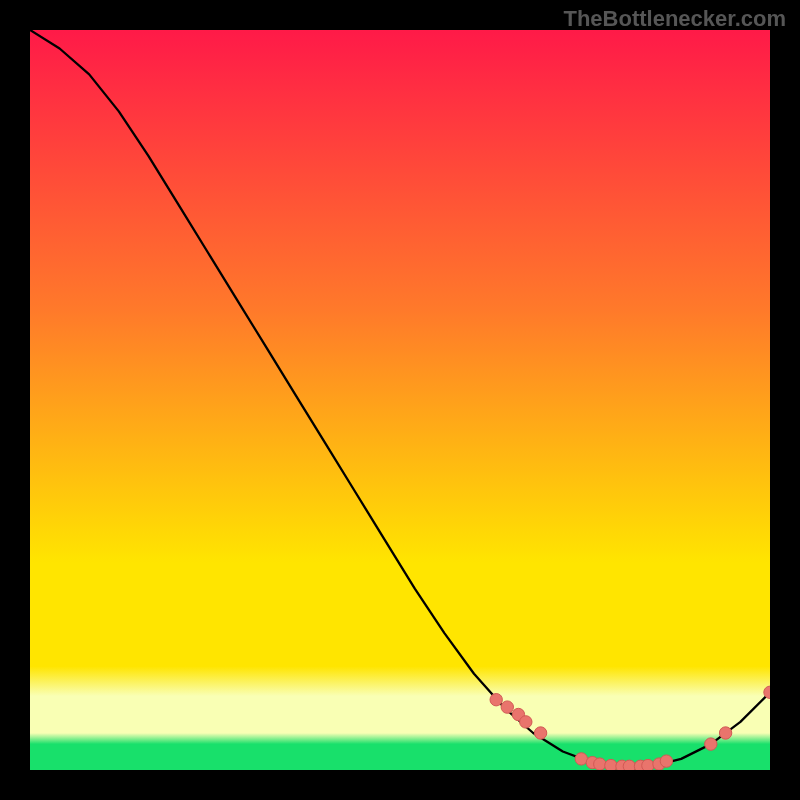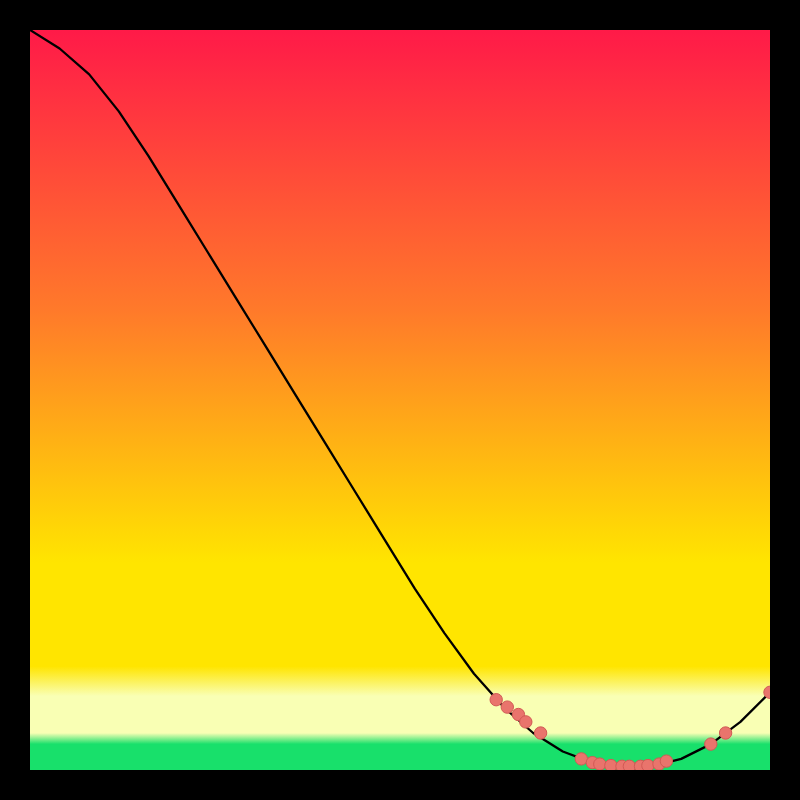--- a/index.html
+++ b/index.html
@@ -45,20 +45,21 @@
     top: 0;
     width: 100%;
     height: 100%;
     pointer-events: none;
   }
 </style>
 </head>
 <body>
 
 <div class="frame">
+  <div class="watermark">TheBottlenecker.com</div>
   <div class="plot">
     <svg class="bg" viewBox="0 0 740 740" preserveAspectRatio="none">
       <defs>
         <linearGradient id="grad" x1="0" y1="0" x2="0" y2="1">
           <stop id="g-top" offset="0%" stop-color="#ff1a48"></stop>
           <stop id="g-m1" offset="38%" stop-color="#ff7a2a"></stop>
           <stop id="g-m2" offset="72%" stop-color="#ffe500"></stop>
           <stop id="g-m2b" offset="86%" stop-color="#ffe500"></stop>
           <stop id="g-pale" offset="90%" stop-color="#f9ffb4"></stop>
           <stop id="g-paleb" offset="95%" stop-color="#f9ffb4"></stop>

